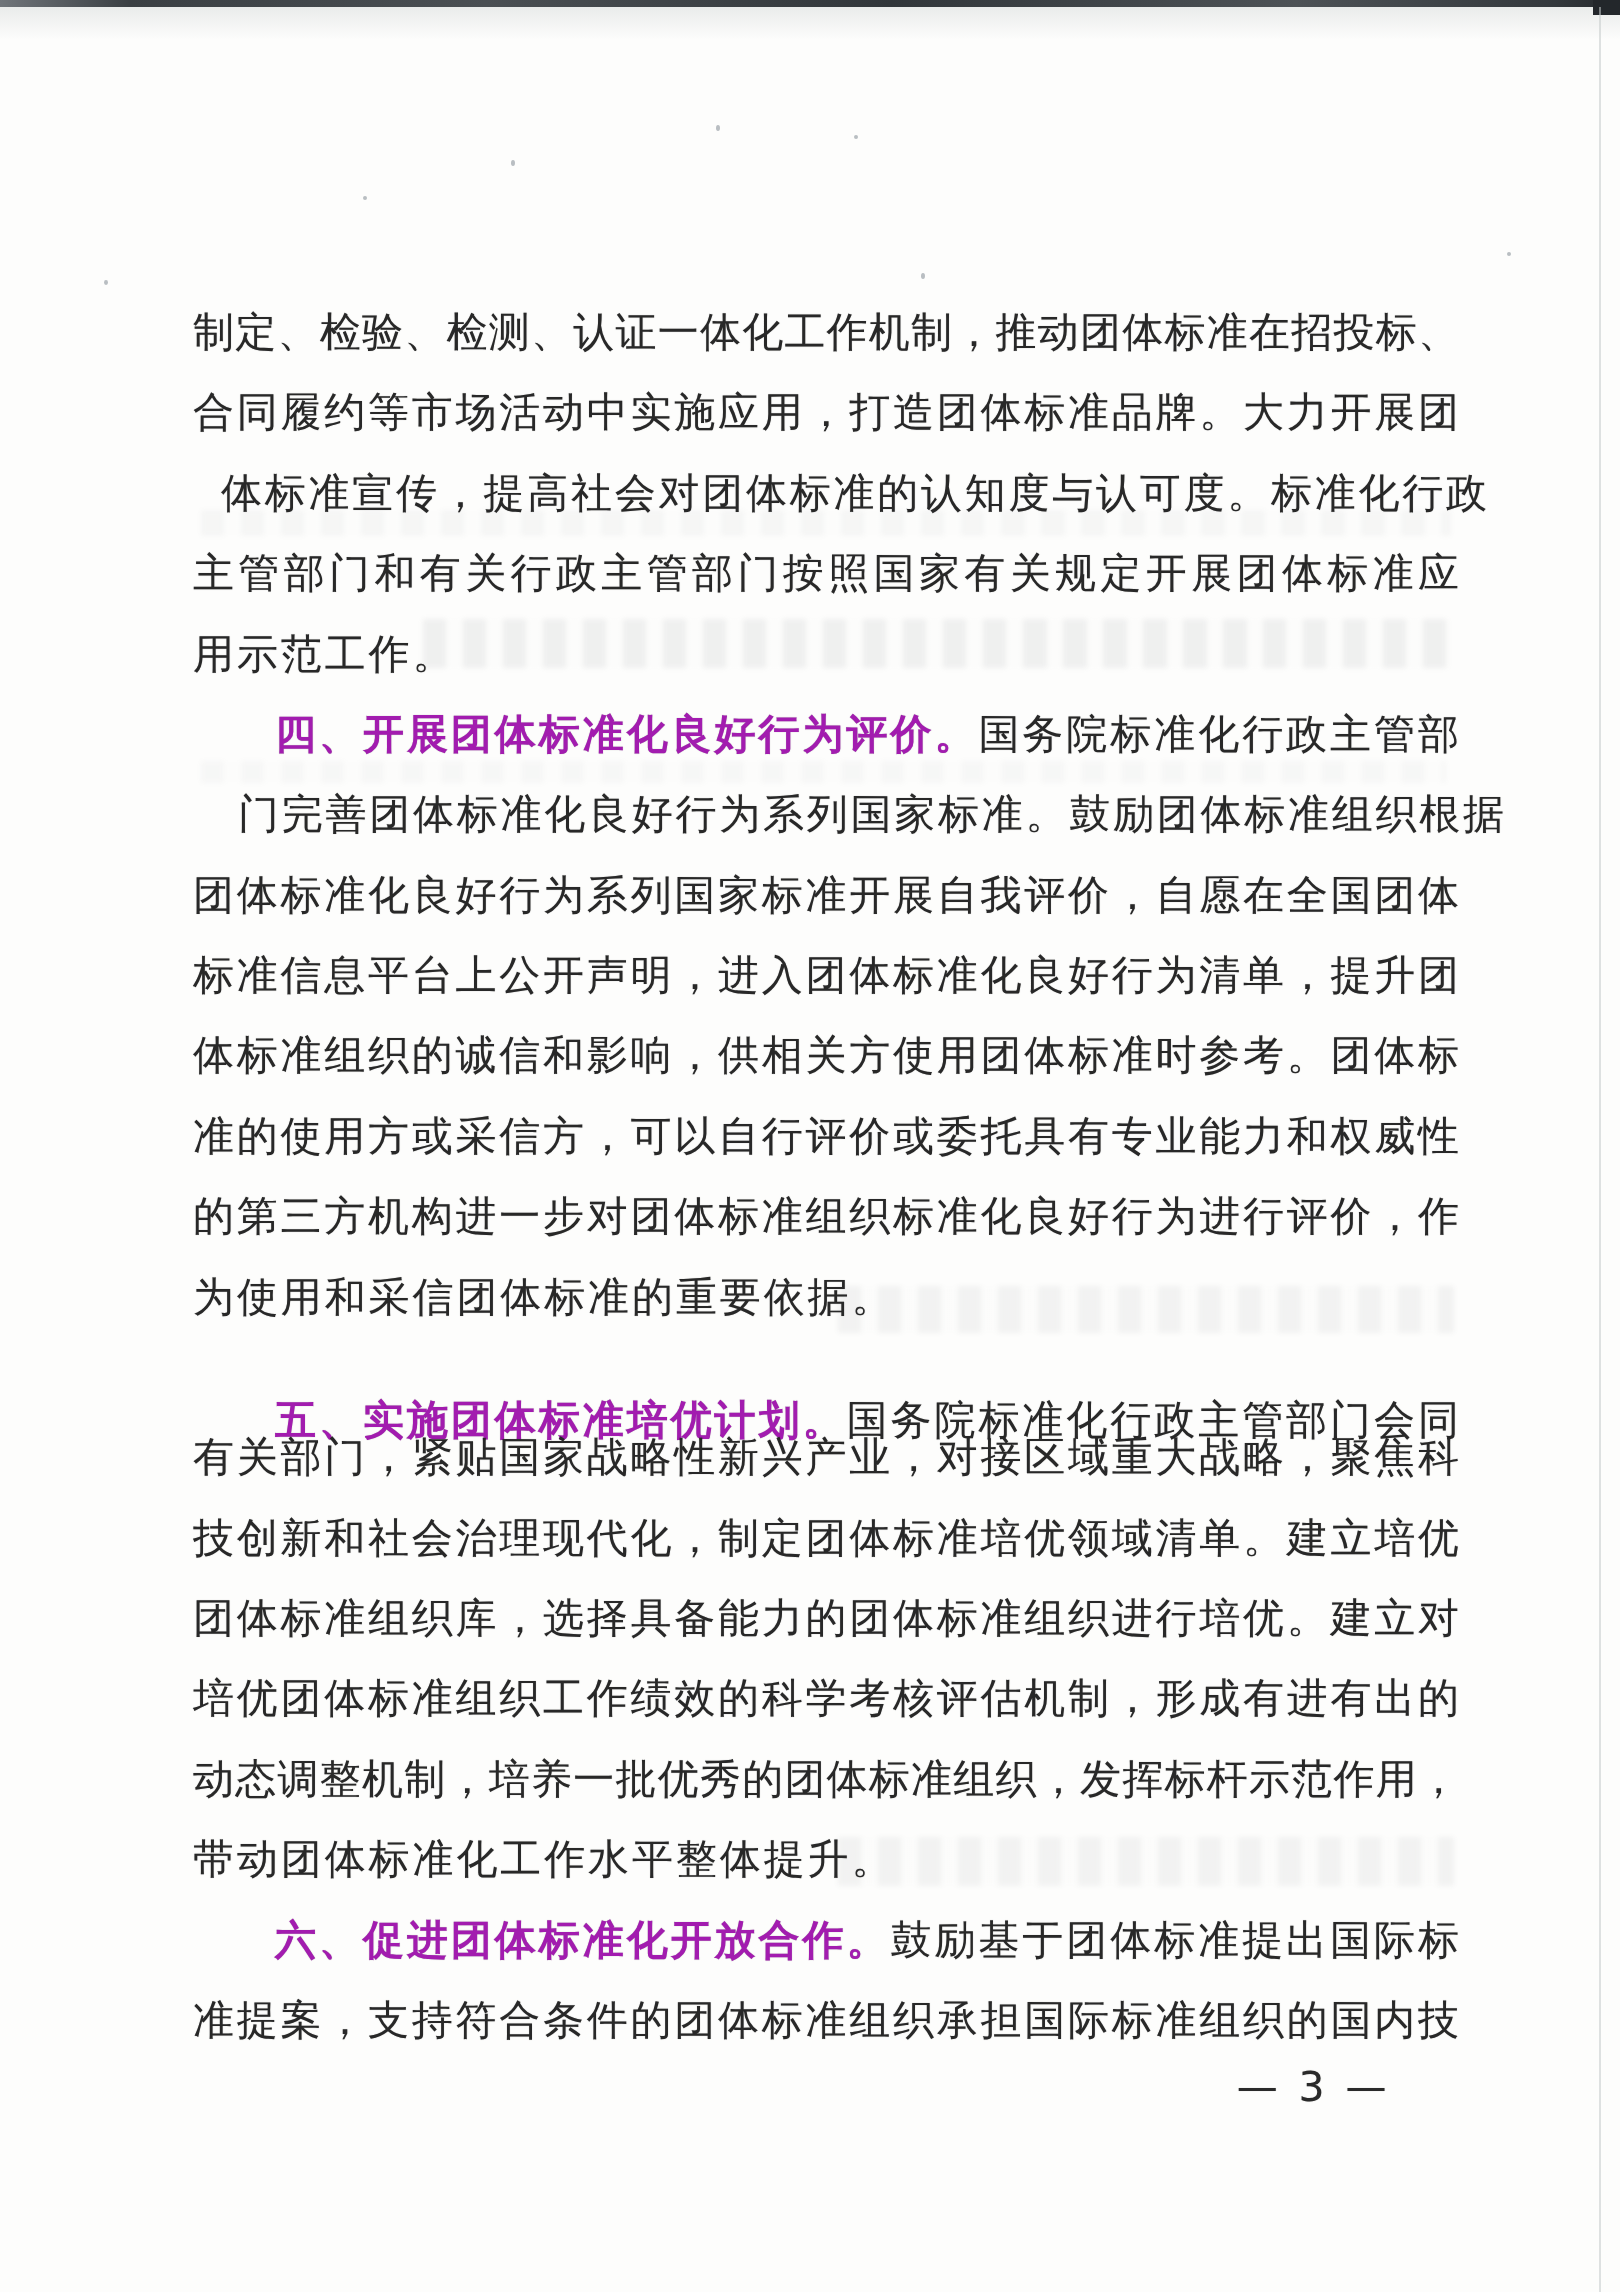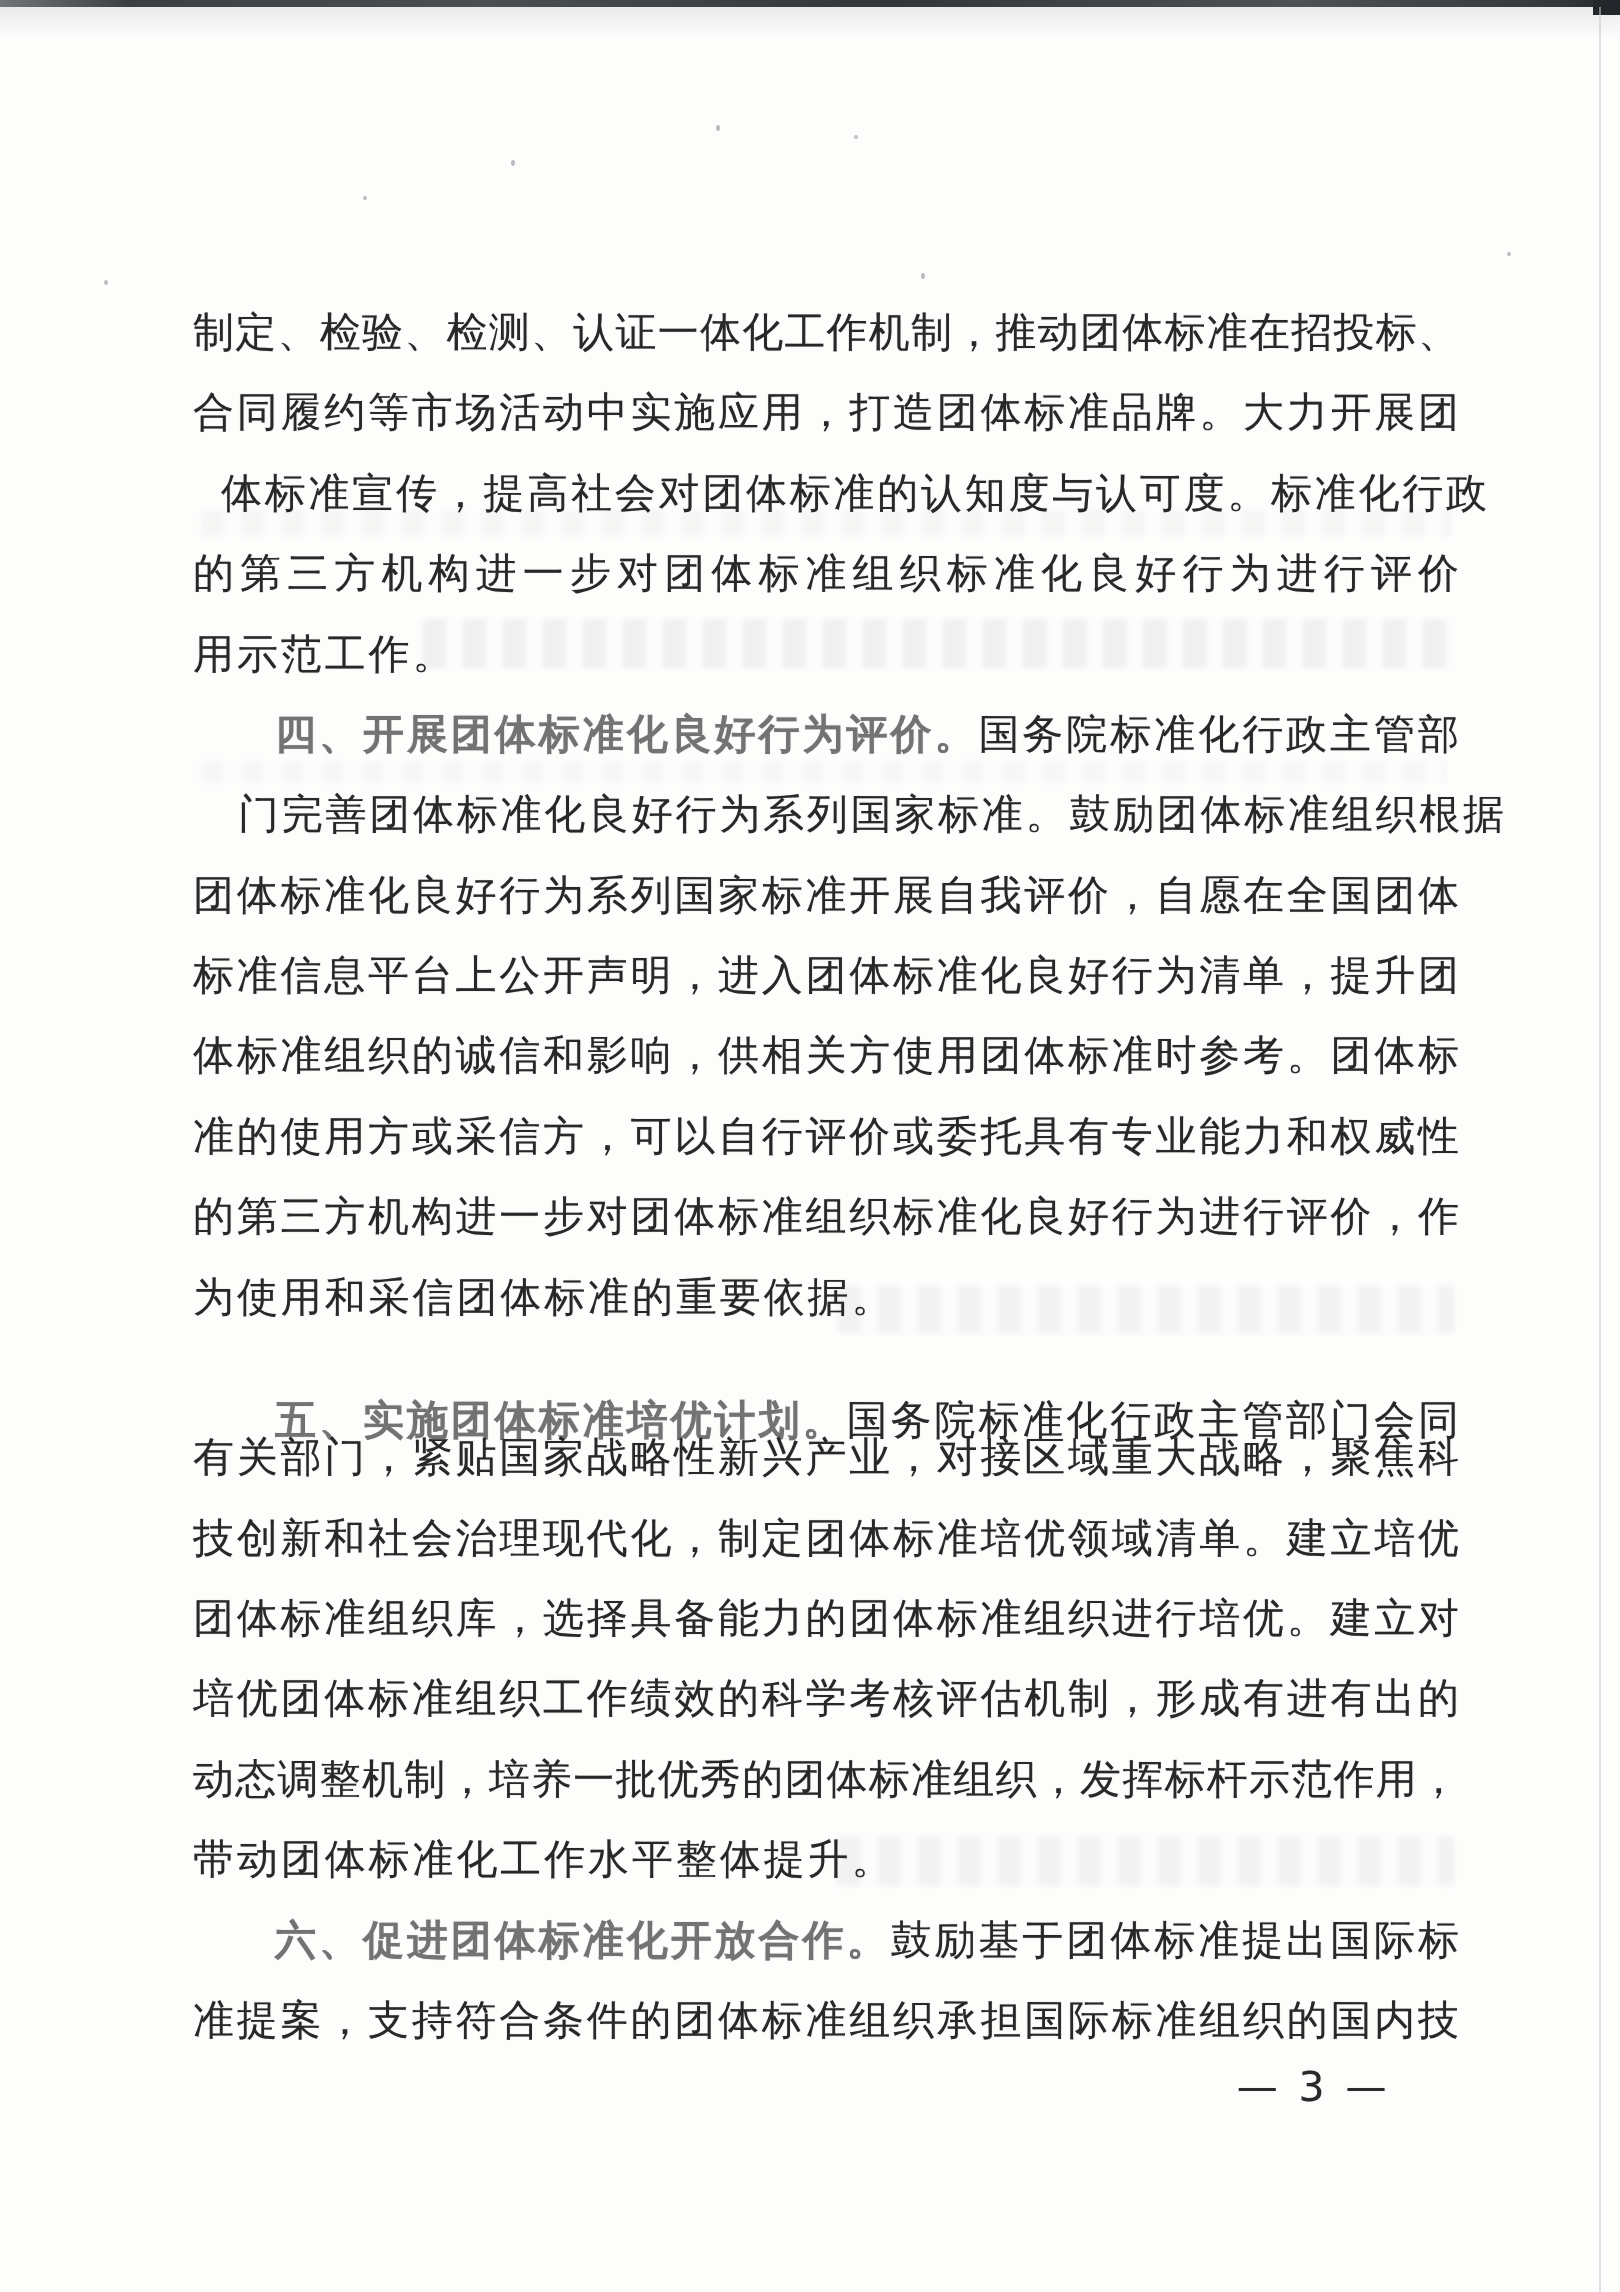--- a/index.html
+++ b/index.html
@@ -41,21 +41,21 @@
     text-align: justify;
     text-align-last: justify;
     text-shadow: 0 0 1px rgba(20,20,20,0.35);
   }
   .line.indent { text-indent: 82px; }
   .line.short {
     text-align: left;
     text-align-last: left;
     letter-spacing: 2.9px;
   }
-  .line .head { font-weight: 700; color: #737373; }
+  .line .head { font-weight: 700; color: #a21caf; }
   .page-number {
     position: absolute;
     left: 1227px; top: 2056px; width: 173px; height: 63px;
     line-height: 63px;
     font-size: 41px;
     color: #2a2a2a;
     text-align: center;
     letter-spacing: 3.9px;
     text-shadow: 0 0 1px rgba(20,20,20,0.3);
   }
@@ -106,21 +106,21 @@
   <div class="speck s3"></div>
   <div class="speck s4"></div>
   <div class="speck s5"></div>
   <div class="speck s6"></div>
   <div class="speck s7"></div>
 
   <div class="doc-body" id="doc-body">
       <div class="line" style="top: 292px;">制定、检验、检测、认证一体化工作机制，推动团体标准在招投标、</div>
       <div class="line" style="top: 372px;">合同履约等市场活动中实施应用，打造团体标准品牌。大力开展团</div>
       <div class="line" style="top: 453px; margin-left: 28px;">体标准宣传，提高社会对团体标准的认知度与认可度。标准化行政</div>
-      <div class="line" style="top: 533px;">的第三方机构进一步对团体标准组织标准化良好行为进行评价</div>
+      <div class="line" style="top: 533px;">主管部门和有关行政主管部门按照国家有关规定开展团体标准应</div>
       <div class="line short" style="top: 614px;">用示范工作。</div>
       <div class="line indent" style="top: 694px;"><span class="head">四、开展团体标准化良好行为评价。</span><span>国务院标准化行政主管部</span></div>
       <div class="line" style="top: 774px; margin-left: 45px;">门完善团体标准化良好行为系列国家标准。鼓励团体标准组织根据</div>
       <div class="line" style="top: 855px;">团体标准化良好行为系列国家标准开展自我评价，自愿在全国团体</div>
       <div class="line" style="top: 935px;">标准信息平台上公开声明，进入团体标准化良好行为清单，提升团</div>
       <div class="line" style="top: 1015px;">体标准组织的诚信和影响，供相关方使用团体标准时参考。团体标</div>
       <div class="line" style="top: 1096px;">准的使用方或采信方，可以自行评价或委托具有专业能力和权威性</div>
       <div class="line" style="top: 1176px;">的第三方机构进一步对团体标准组织标准化良好行为进行评价，作</div>
       <div class="line short" style="top: 1257px;">为使用和采信团体标准的重要依据。</div>
       <div class="line indent" style="top: 1380px;"><span class="head">五、实施团体标准培优计划。</span><span>国务院标准化行政主管部门会同</span></div>

